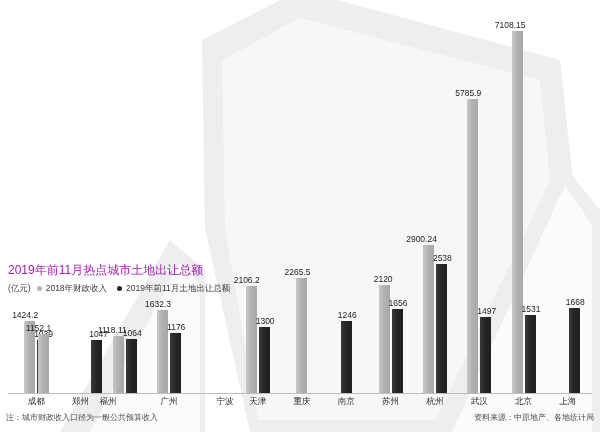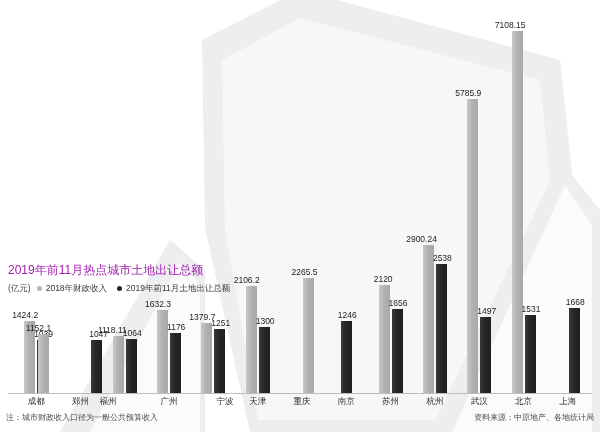--- a/index.html
+++ b/index.html
@@ -227,41 +227,31 @@
       <div class="group" style="left: 146.923px; width: 44.3077px;">
         <div class="bar-wrap" style="width: 13px;">
           <div class="bar-label left" style="bottom: 83.0392px; margin-bottom: 1px; right: -2px;">1632.3</div>
           <div class="bar gray" style="height: 83.0392px;"></div>
         </div>
         <div class="bar-wrap" style="width: 13px;">
           <div class="bar-label right" style="bottom: 59.826px; margin-bottom: 1px; left: -2px;">1176</div>
           <div class="bar dark" style="height: 59.826px;"></div>
         </div>
       </div>
-      <div class="group" style="left: 191.231px; width: 44.3077px;">
-        <div class="bar-wrap" style="width: 13px;">
-          <div class="bar-label left" style="bottom: 70.1888px; margin-bottom: 1px; right: -2px;">1379.7</div>
-          <div class="bar gray" style="height: 70.1888px;"></div>
-        </div>
-        <div class="bar-wrap" style="width: 13px;">
-          <div class="bar-label right" style="bottom: 63.6415px; margin-bottom: 1px; left: -2px;">1251</div>
-          <div class="bar dark" style="height: 63.6415px;"></div>
-        </div>
-      </div>
       <div class="group" style="left: 235.538px; width: 44.3077px;">
         <div class="bar-wrap" style="width: 13px;">
           <div class="bar-label left" style="bottom: 107.148px; margin-bottom: 1px; right: -2px;">2106.2</div>
           <div class="bar gray" style="height: 107.148px;"></div>
         </div>
         <div class="bar-wrap" style="width: 13px;">
           <div class="bar-label right" style="bottom: 66.1342px; margin-bottom: 1px; left: -2px;">1300</div>
           <div class="bar dark" style="height: 66.1342px;"></div>
         </div>
       </div>
-      <div class="group" style="left: 279.846px; width: 44.3077px; margin-left: 7px;">
+      <div class="group" style="left: 279.846px; width: 44.3077px;">
         <div class="bar-wrap" style="width: 13px;">
           <div class="bar-label left" style="bottom: 115.252px; margin-bottom: 1px; right: -2px;">2265.5</div>
           <div class="bar gray" style="height: 115.252px;"></div>
         </div>
       </div>
       <div class="group" style="left: 324.154px; width: 44.3077px;">
         <div class="bar-wrap" style="width: 13px;">
           <div class="bar-label right" style="bottom: 71.8319px; margin-bottom: 1px; left: -2px;">1246</div>
           <div class="bar dark" style="height: 71.8319px;"></div>
         </div>

